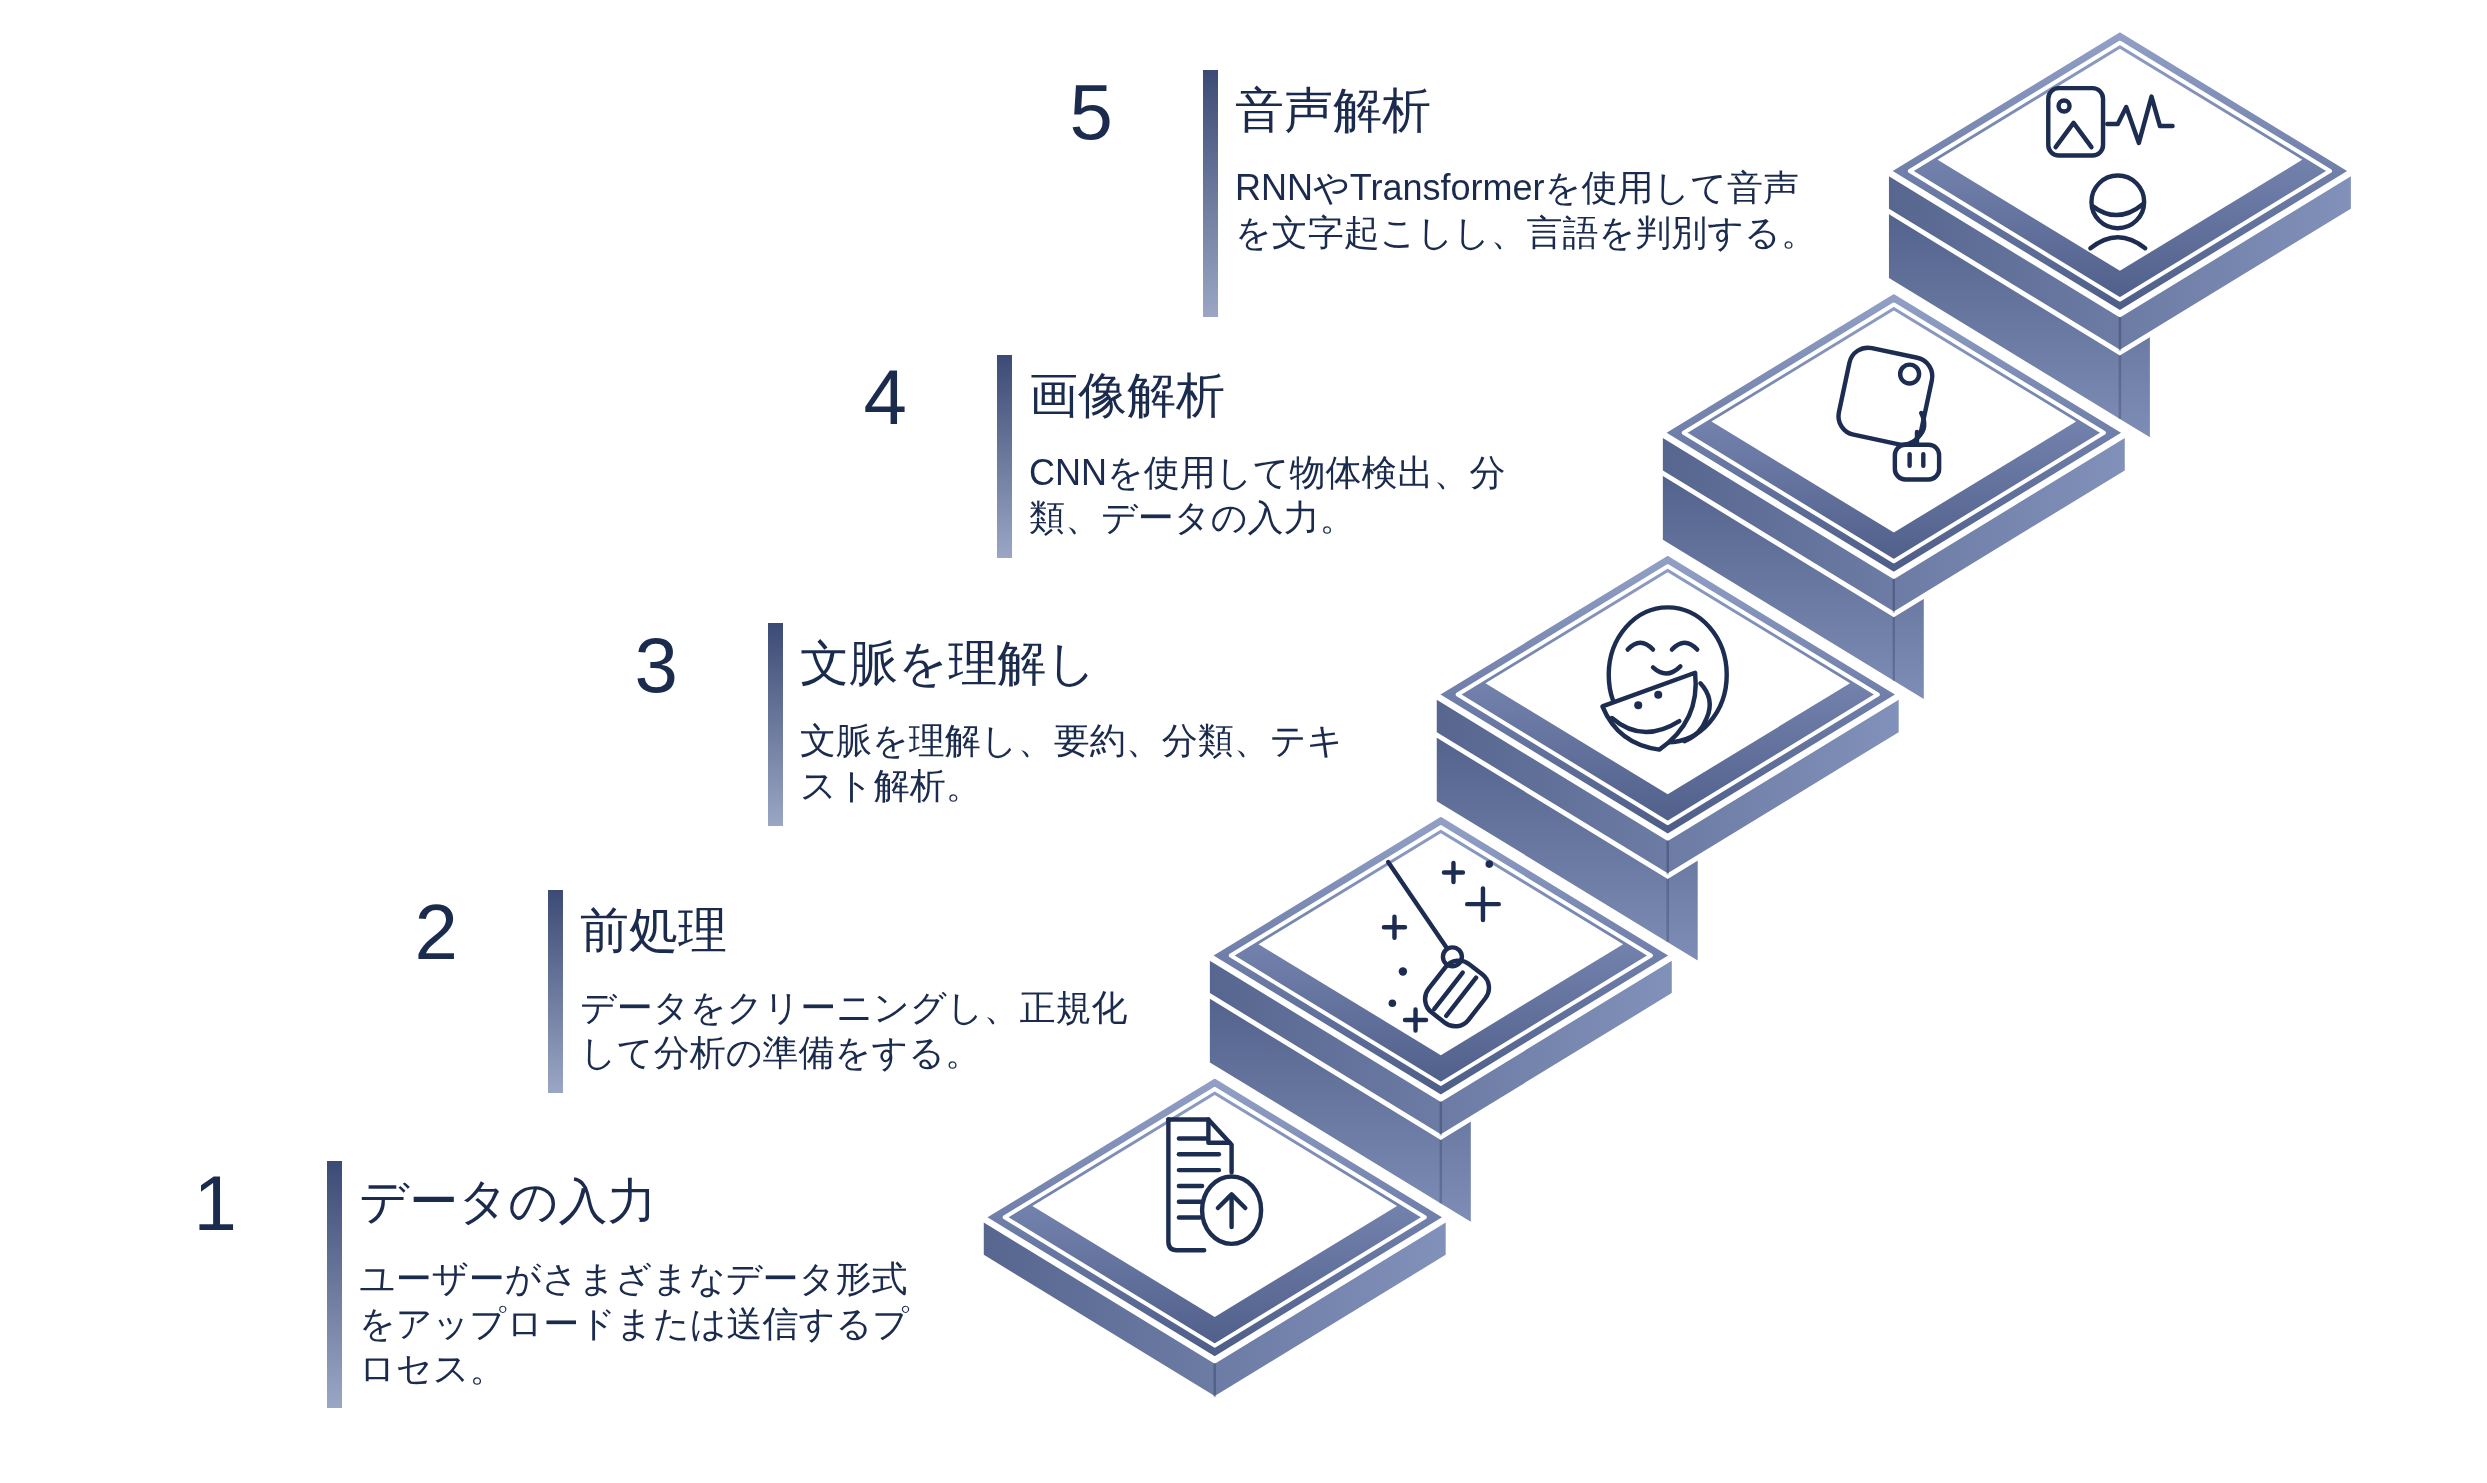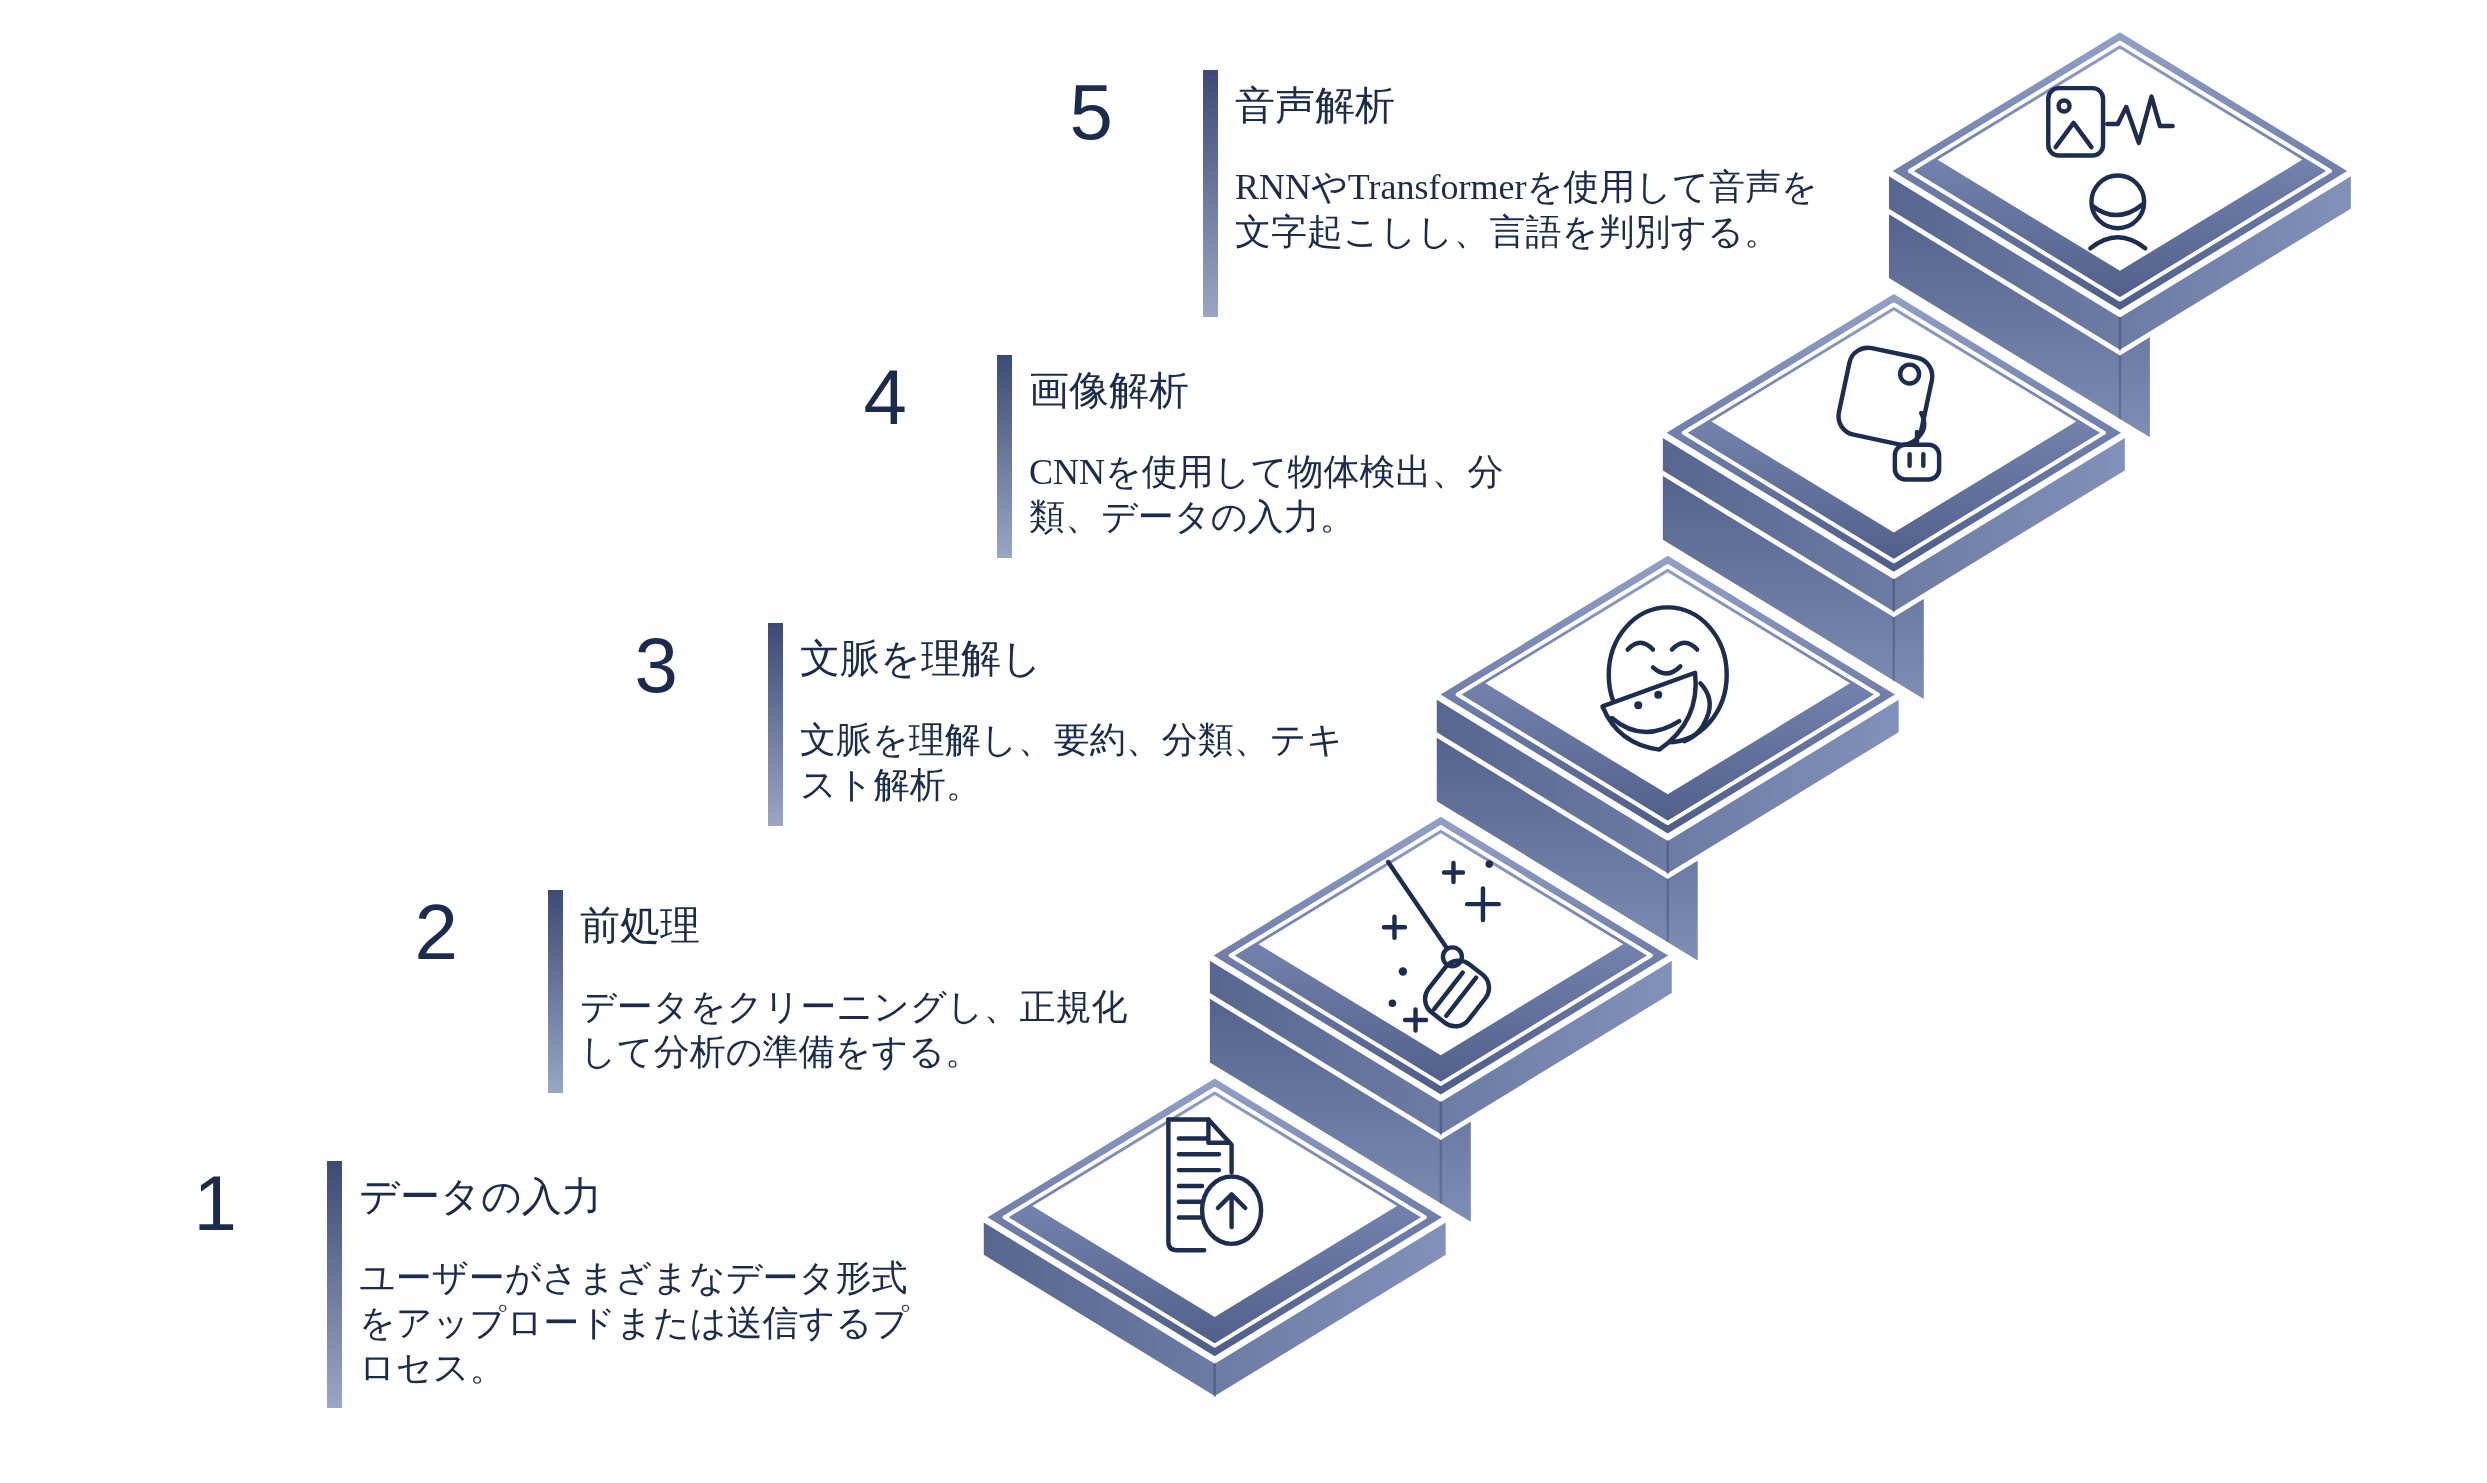--- a/index.html
+++ b/index.html
@@ -25,35 +25,34 @@
     top:calc(var(--ty) - 11.3px);
     width:14.6px;
     height:var(--bh);
     background:linear-gradient(180deg,var(--bar-top,#3c4b75),var(--bar-bottom,#9aa6c4));
   }
   .ttl{
     position:absolute;
     left:calc(var(--bx) + 32px);
     top:calc(var(--ty) - 3.2px);
     margin:0;
-    font-size:40px;
+    font-size:49px;
     font-weight:400;
     color:var(--navy,#1b2b4e);
     white-space:nowrap;
   }
   .dsc{
     position:absolute;
     left:calc(var(--bx) + 32px);
     top:calc(var(--ty) + 84px);
     margin:0;
     width:var(--dw);
     font-size:36px;
     line-height:45px;
     color:var(--navy,#1b2b4e);
-    font-family:Liberation Serif, serif;
   }
 </style>
 </head>
 <body>
 
 <div id="stage" style="--navy: #1b2b4e; --bar-top: #3c4b75; --bar-bottom: #9aa6c4;">
 
   <svg id="stairs" width="2487" height="1484" viewBox="0 0 3069 1831">
       <defs>
     <linearGradient id="gf" x1="0" y1="0" x2="0" y2="1">

